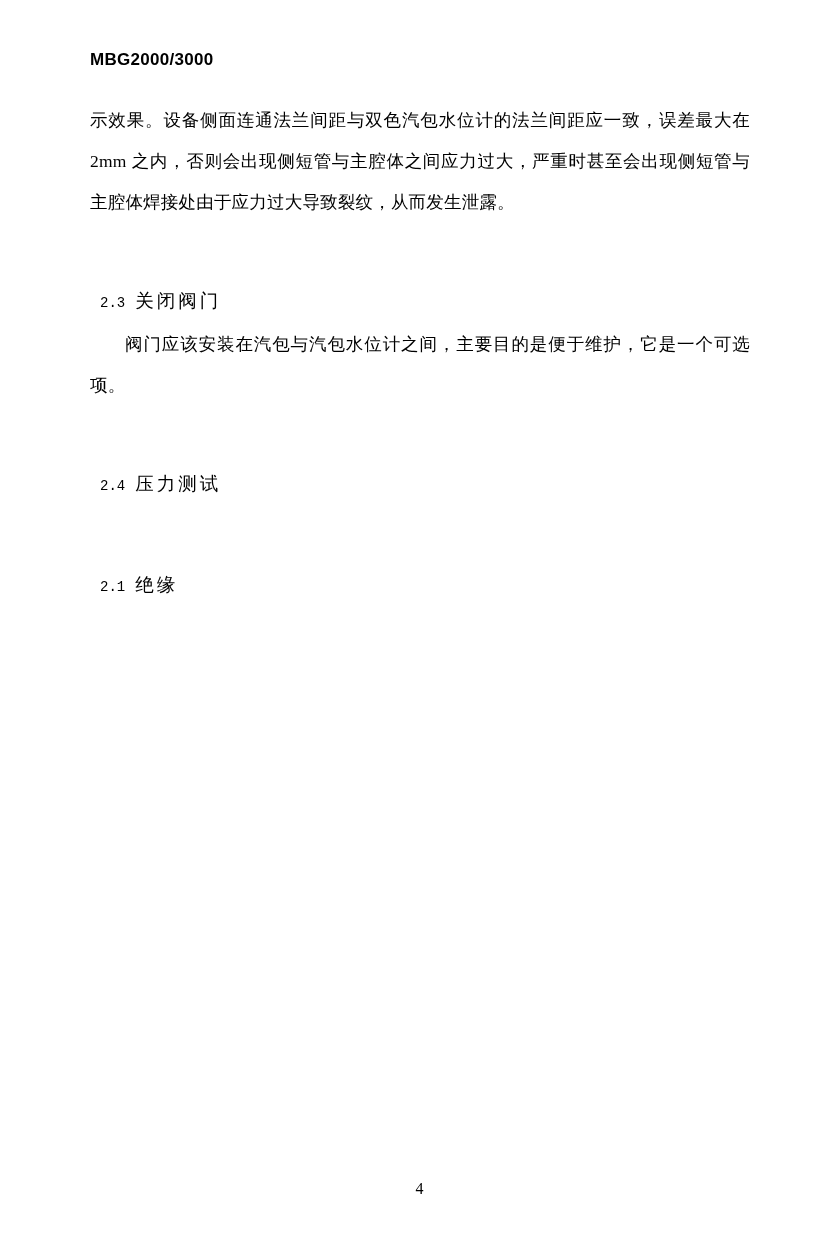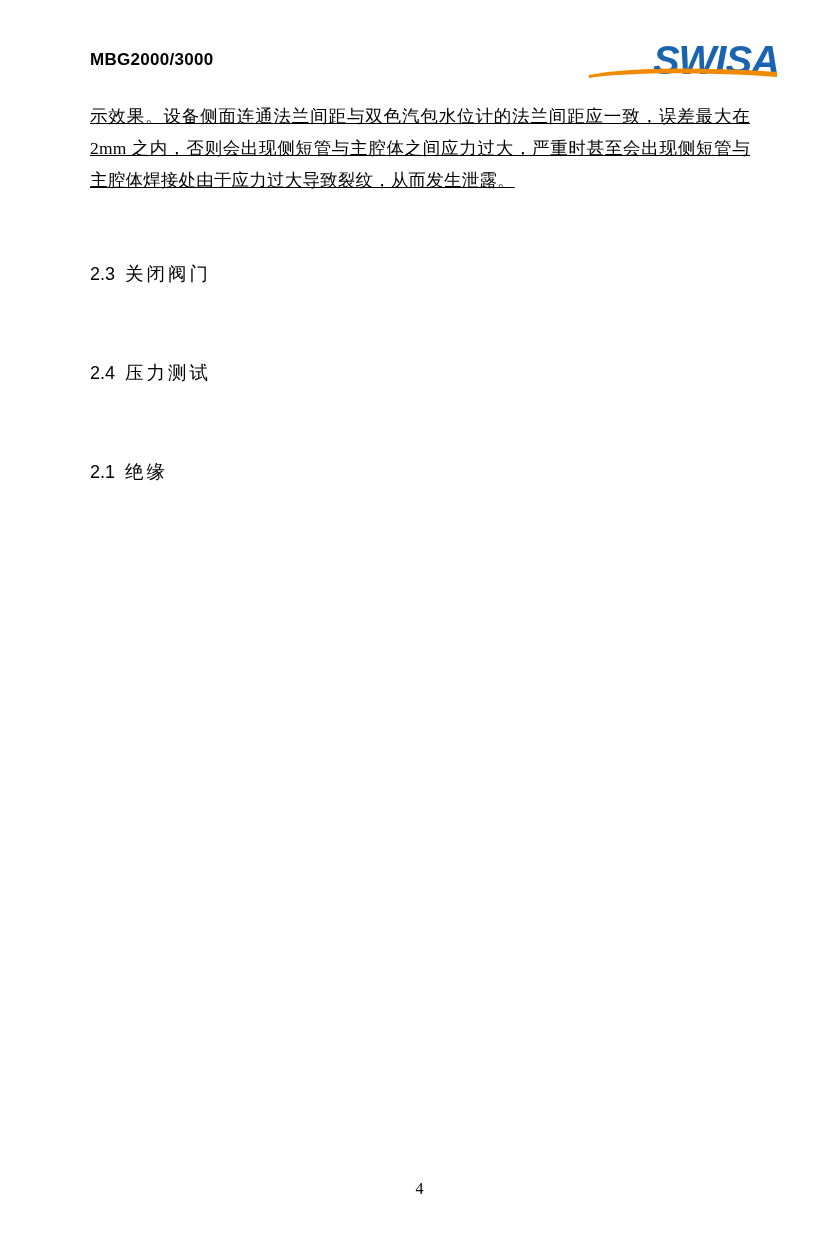--- a/index.html
+++ b/index.html
@@ -66,40 +66,40 @@
   }
   .content {
     position: absolute;
     top: 100px;
     left: 90px;
     width: 660px;
   }
   p.body-text {
     margin: 0 0 0 0;
     font-size: 17.5px;
-    line-height: 32px;
+    line-height: 41px;
     text-align: justify;
     text-justify: inter-ideograph;
     letter-spacing: 0.2px;
-    text-decoration: underline;
   }
   p.indent {
     text-indent: 2em;
   }
   .heading {
     font-size: 18.5px;
     line-height: 41px;
     margin: 30px 0 0 0;
     font-family: "Liberation Serif", serif;
     letter-spacing: 1px;
   }
   .heading .num {
-    font-family: Liberation Sans, sans-serif;
-    font-size: 18px;
+    font-family: Liberation Mono, monospace;
+    font-size: 14px;
     letter-spacing: 0px;
+    margin-left: 10px;
   }
   .heading .htext {
     margin-left: 10px;
     letter-spacing: 3px;
   }
   .gap-md { height: 28px; }
   .warn {
     font-weight: bold;
     letter-spacing: 2px;
   }
@@ -114,38 +114,32 @@
     font-size: 16px;
   }
 </style>
 </head>
 <body>
 
 <div class="page">
 
   <div class="header">
     <div class="header-title">MBG2000/3000</div>
-    <div class="logo">
-      <span class="logo-text logo-sw">SW</span>
-      <span class="logo-text logo-isa">ISA</span>
-      <svg class="logo-swoosh" viewBox="0 0 188 12">
-        <path d="M0 9 C 40 1, 120 1, 188 6 L188 11 C120 6, 40 6, 0 12 Z" fill="#f08a00"></path>
-      </svg>
-    </div>
   </div>
 
   <div class="content">
 
     <p class="body-text">示效果。设备侧面连通法兰间距与双色汽包水位计的法兰间距应一致，误差最大在 2mm 之内，否则会出现侧短管与主腔体之间应力过大，严重时甚至会出现侧短管与主腔体焊接处由于应力过大导致裂纹，从而发生泄露。</p>
 
     <div class="gap-md"></div>
 
     <div class="heading">
       <span class="num">2.3</span><span class="htext">关闭阀门</span>
     </div>
+    <p class="body-text indent">阀门应该安装在汽包与汽包水位计之间，主要目的是便于维护，它是一个可选项。</p>
 
     <div class="gap-md"></div>
 
     <div class="heading">
       <span class="num">2.4</span><span class="htext">压力测试</span>
     </div>
 
     <div class="gap-md"></div>
 
     <div class="heading">

